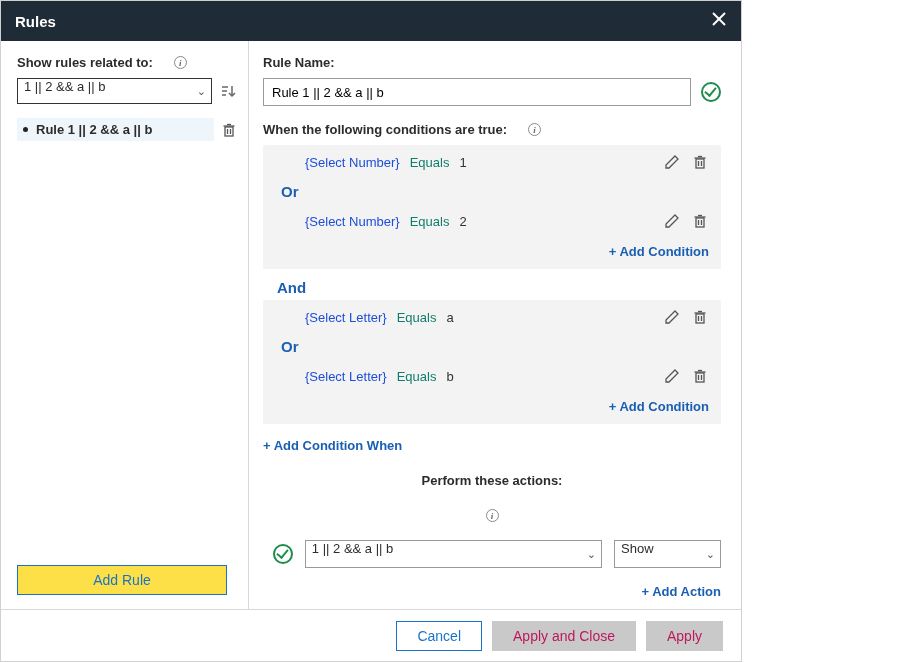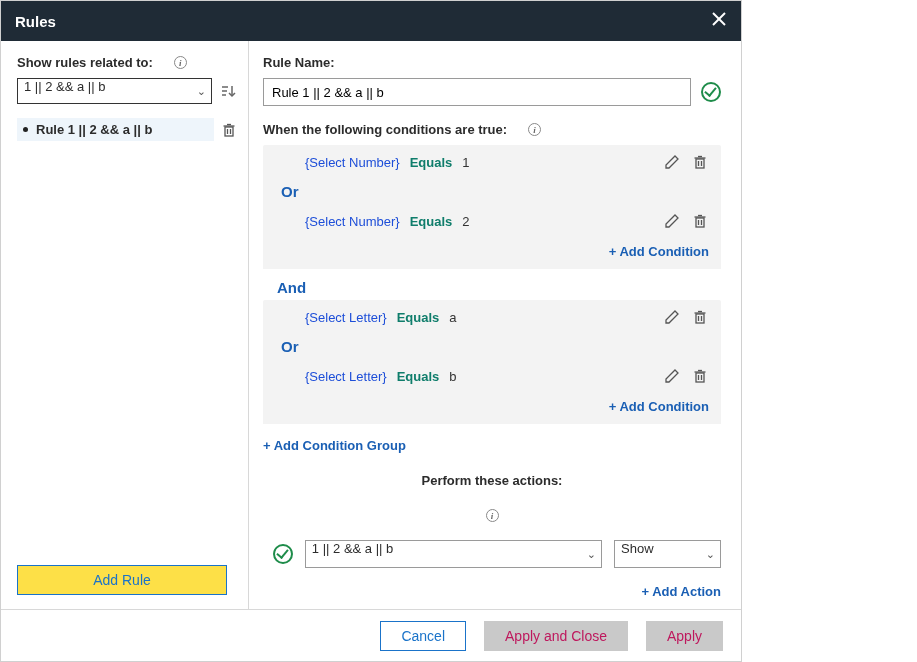--- a/index.html
+++ b/index.html
@@ -25,35 +25,35 @@
   .trash-icon, .edit-icon { width: 18px; height: 18px; color: #555; cursor: pointer; display: inline-flex; align-items: center; justify-content: center; }
   .add-rule-btn { height: 30px; border: 1px solid #1a73c9; background: #fde047; color: #1a73c9; font-size: 14px; cursor: pointer; width: 210px; align-self: flex-start; margin-top: 8px; }
   .rn-row { display: flex; align-items: center; gap: 10px; margin-bottom: 16px; }
   .rn-input { flex: 1; height: 28px; border: 1px solid #9a9a9a; padding: 0 8px; font-size: 13px; }
   .ok-circle { width: 20px; height: 20px; border: 2px solid #1e8c4a; border-radius: 50%; position: relative; }
   .ok-circle::after { content: ""; position: absolute; left: 4px; top: 1px; width: 5px; height: 9px; border-right: 2px solid #1e8c4a; border-bottom: 2px solid #1e8c4a; transform: rotate(40deg); }
   .cond-block { background: #f3f3f3; border-radius: 2px; margin-bottom: 6px; }
   .cond-row { display: flex; align-items: center; padding: 8px 12px 8px 42px; gap: 10px; }
   .cond-row .txt { flex: 0 0 auto; }
   .cond-row .field { color: #1d4ed8; text-align: center; }
-  .cond-row .op { color: #0f7d6b; font-weight: 700; }
+  .cond-row .op { color: #0f7d6b; font-weight: 400; }
   .cond-row .val { color: #333; }
   .cond-row .spacer { flex: 1; }
   .or-label, .and-label { color: #1a5fb4; font-weight: 700; font-size: 15px; padding: 4px 12px 4px 14px; }
   .or-label { background: #f3f3f3; padding-left: 18px; }
   .add-cond { text-align: right; color: #1a5fb4; font-weight: 700; font-size: 13px; padding: 6px 12px 10px; background: #f3f3f3; cursor: pointer; }
   .add-group { color: #1a5fb4; font-weight: 700; font-size: 13px; padding: 8px 0; cursor: pointer; }
   .actions-label { margin-top: 12px; flex-direction: column; }
   .action-row { display: flex; align-items: center; gap: 12px; padding: 10px 0 6px 10px; }
   .sel { position: relative; }
   .sel .select-like { border: 1px solid #9a9a9a; height: 28px; }
   .sel.wide { width: 300px; }
   .sel.narrow { width: 108px; }
   .add-action { text-align: right; color: #1a5fb4; font-weight: 700; font-size: 13px; padding: 10px 0; cursor: pointer; }
-  .footer { border-top: 1px solid #d8d8d8; height: 52px; display: flex; align-items: center; justify-content: flex-end; gap: 18px; padding: 0 18px; }
+  .footer { border-top: 1px solid #d8d8d8; height: 52px; display: flex; align-items: center; justify-content: flex-end; gap: 10px; padding: 0 18px; }
   .btn { height: 30px; padding: 0 20px; font-size: 14px; border: 1px solid transparent; cursor: pointer; }
   .btn.cancel { background: #fff; color: #1a73c9; border-color: #1a73c9; }
   .btn.disabled { background: #c9c9c9; color: #be185d; cursor: default; }
   svg { width: 16px; height: 16px; }
 </style>
 </head>
 <body>
 
 <div class="modal">
   <div class="titlebar">
@@ -205,21 +205,21 @@
                 <line x1="2.5" y1="4" x2="13.5" y2="4"></line>
                 <line x1="6" y1="2.5" x2="10" y2="2.5"></line>
                 <line x1="6.5" y1="7" x2="6.5" y2="12"></line>
                 <line x1="9.5" y1="7" x2="9.5" y2="12"></line>
               </svg>
             </span>
         </div>
         <div class="add-cond">+ Add Condition</div>
       </div>
 
-      <div class="add-group">+ Add Condition Group</div>
+      <div class="add-group">+ Add Condition When</div>
 
       <div class="section-label actions-label">
         <span>Perform these actions:</span>
         <span class="info-icon">i</span>
       </div>
 
       <div class="action-row">
         <span class="ok-circle"></span>
         <div class="sel wide">
           <div class="select-like">1 || 2 &amp;&amp; a || b</div>

